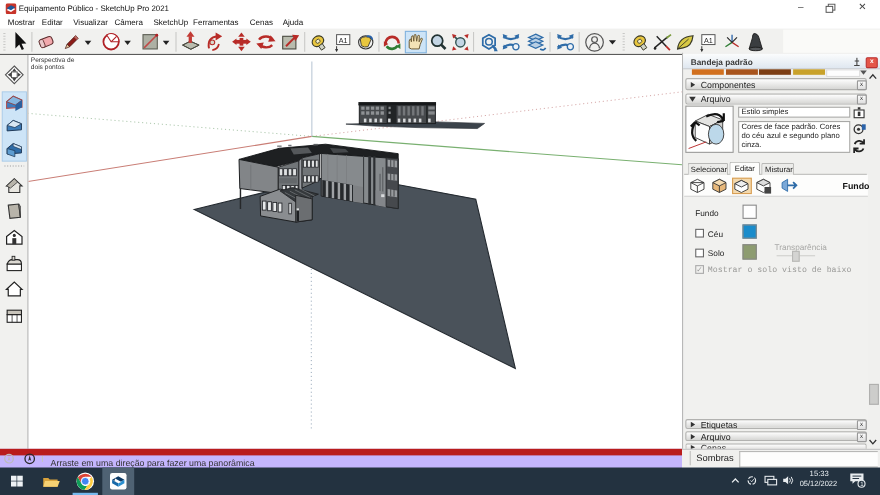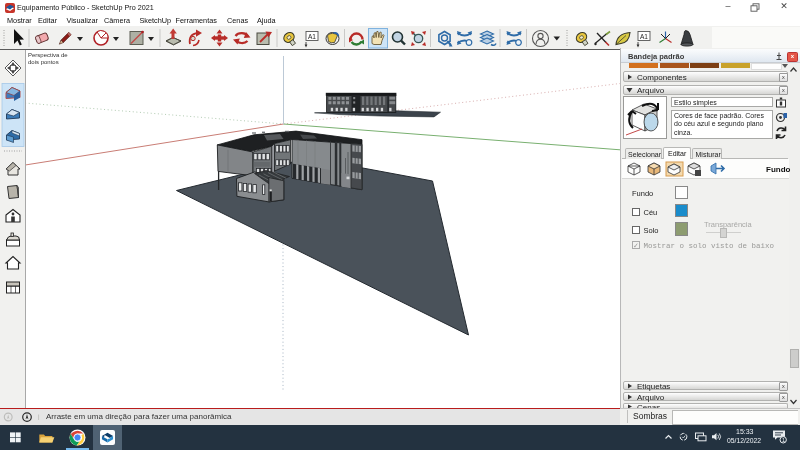--- a/index.html
+++ b/index.html
@@ -18,21 +18,21 @@
   #toolbar{position:absolute;left:0;top:26px;width:800px;height:24px;background:#f1f1ef;}
   #tb-line{position:absolute;left:0;top:49px;width:710px;height:1px;background:#5a5a5a;}
   
   #leftbar{position:absolute;left:0;top:50px;width:26px;height:358px;background:#f1f1ef;border-right:1px solid #a8a8a8;box-sizing:border-box;}
   
   #canvas{position:absolute;left:26px;top:50px;width:594px;height:358px;background:#ffffff;}
   #persp{position:absolute;left:28px;top:52px;font-size:6px;line-height:6.5px;color:#333;}
   
   #panel{position:absolute;left:620px;top:48px;width:180px;height:361px;background:#f0f0ee;border-left:1px solid #b8b8b8;box-sizing:border-box;}
   
-  #statusbar{position:absolute;left:0;top:408px;width:620px;height:19px;background:#e5e5e5;border-top:1px solid #b91c1c;box-sizing:border-box;}
+  #statusbar{position:absolute;left:0;top:408px;width:620px;height:19px;background:#c4b5fd;border-top:6px solid #b91c1c;box-sizing:border-box;}
   #statustext{position:absolute;left:46px;top:3px;font-size:8px;color:#333;}
   
   #taskbar{position:absolute;left:0;top:425px;width:800px;height:25px;background:#233240;}
   .trayicon{position:absolute;color:#eef2f5;}
 </style>
 </head>
 <body>
 <div id="win">
 
   <div id="titlebar">

